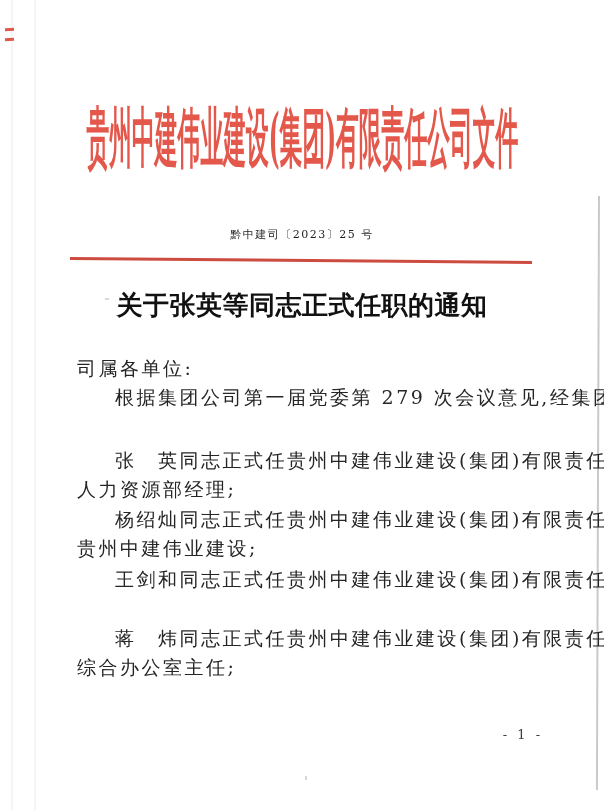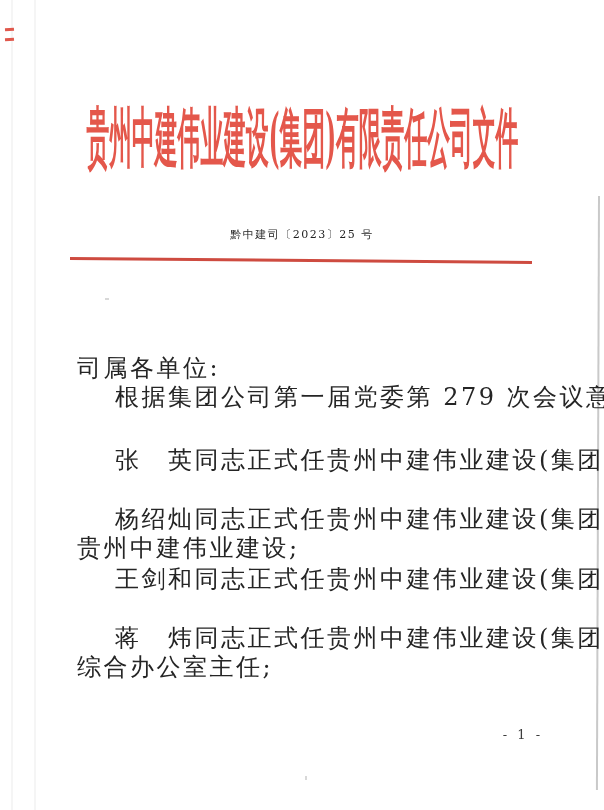--- a/index.html
+++ b/index.html
@@ -54,21 +54,21 @@
   
   .notice-title {
     position: absolute; left: 0; top: 288px; width: 604px;
     text-align: center; font-size: 26px; font-weight: 700; color: #111111;
     letter-spacing: 0.5px;
   }
 
   
   .body-line {
     position: absolute; left: 77px; width: 460px; height: 24px;
-    font-size: 24px; letter-spacing: 2.5px; color: #252525;
+    font-size: 19px; letter-spacing: 2.5px; color: #252525;
     white-space: nowrap; line-height: 24px;
   }
   .body-line.indent { left: 115px; }
 
   
   .page-number {
     position: absolute; left: 493px; top: 727px; width: 60px;
     font-size: 13px; letter-spacing: 3px; color: #3d3d3d; text-align: center;
     font-family: "DejaVu Serif", "Liberation Serif", serif;
   }
@@ -94,26 +94,28 @@
   <div class="speck s2"></div>
 
   <div class="org-title">
     <span>贵州中建伟业建设(集团)有限责任公司文件</span>
   </div>
 
   <div class="doc-number">黔中建司〔2023〕25 号</div>
 
   <div class="red-rule"></div>
 
+  <div class="notice-title">关于张英等同志正式任职的通知</div>
 
   <div class="body-line" style="top:356px">司属各单位:</div>
 
   <div class="body-line indent" style="top:385px">根据集团公司第一届党委第 279 次会议意见,经集团公司</div>
 
   <div class="body-line indent" style="top:448px">张　英同志正式任贵州中建伟业建设(集团)有限责任公司</div>
+  <div class="body-line" style="top:477px">人力资源部经理;</div>
 
   <div class="body-line indent" style="top:507px">杨绍灿同志正式任贵州中建伟业建设(集团)有限责任公司</div>
   <div class="body-line" style="top:536px">贵州中建伟业建设;</div>
 
   <div class="body-line indent" style="top:567px">王剑和同志正式任贵州中建伟业建设(集团)有限责任公司</div>
 
   <div class="body-line indent" style="top:626px">蒋　炜同志正式任贵州中建伟业建设(集团)有限责任公司</div>
   <div class="body-line" style="top:655px">综合办公室主任;</div>
 
   <div class="page-number">- 1 -</div>

